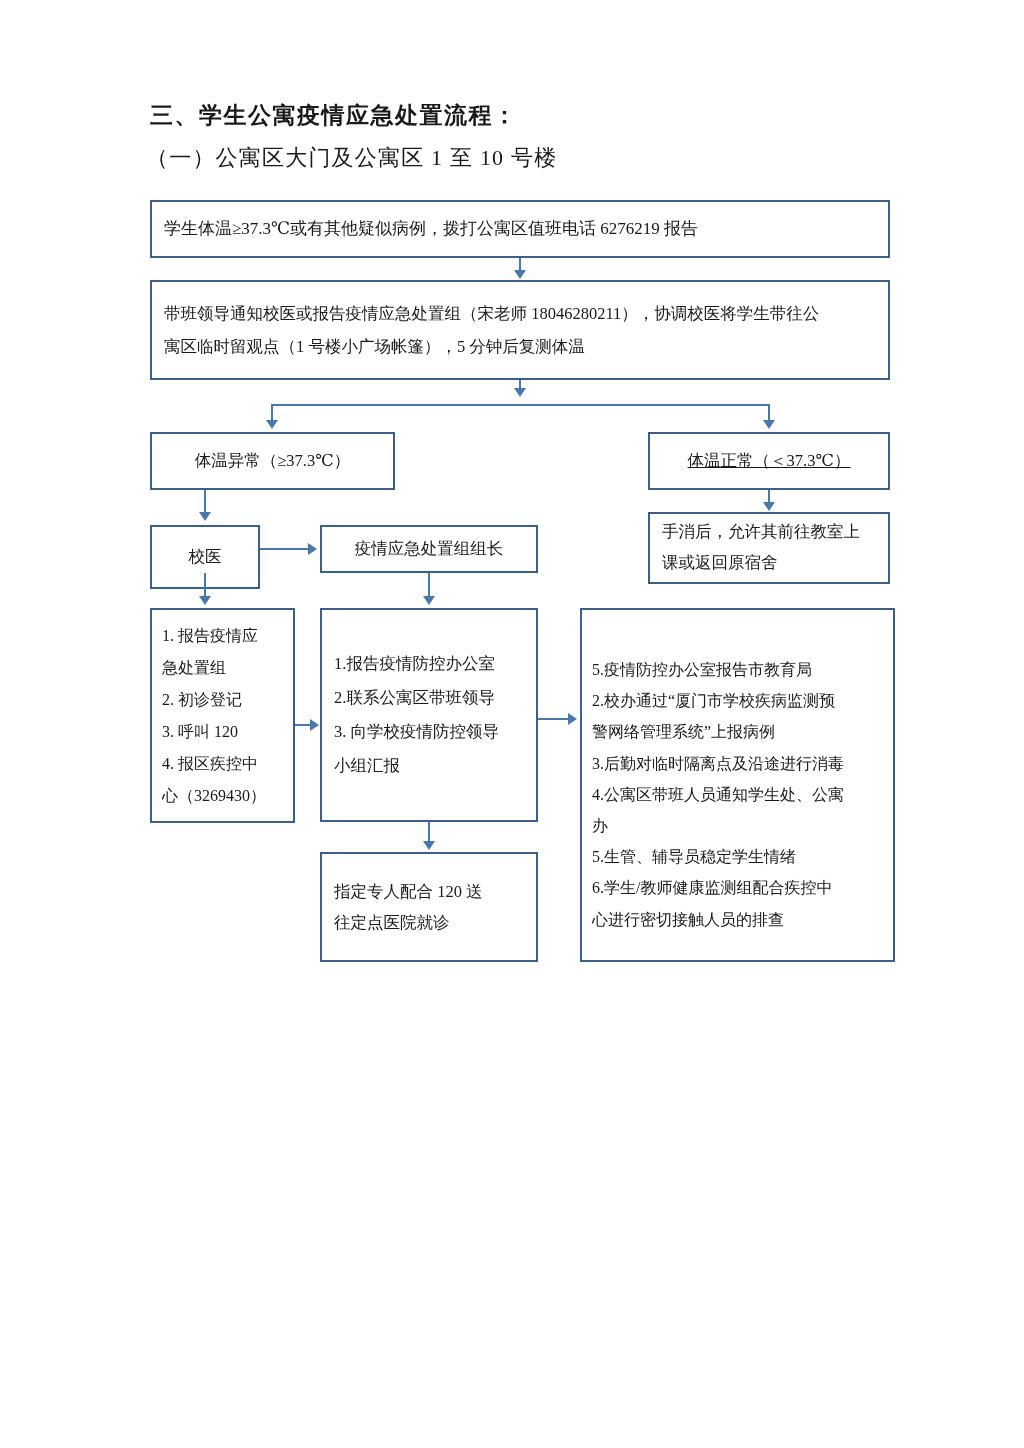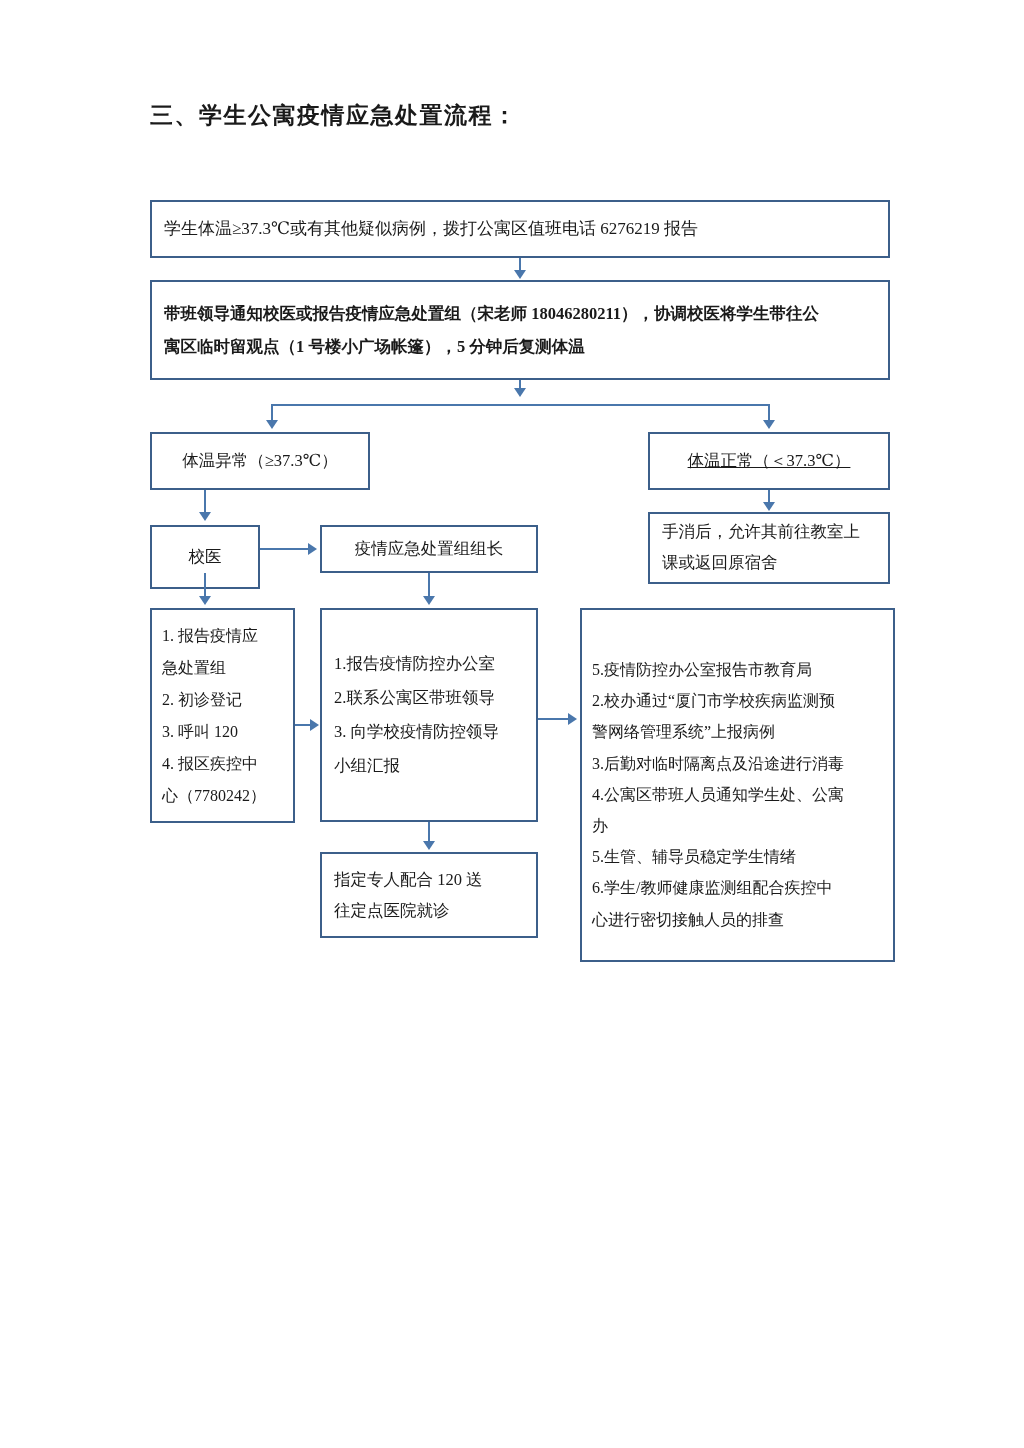--- a/index.html
+++ b/index.html
@@ -64,30 +64,30 @@
     display: flex;
     align-items: center;
     justify-content: center;
     text-align: center;
   }
   .line { display: block; white-space: nowrap; }
   .wrapline { display: block; }
 
   
   #box-report      { left: 150px;  top: 200px; width: 740px;  height: 58px; }
-  #box-dispatch    { left: 150px;  top: 280px; width: 740px;  height: 100px; font-weight: bold; }
-  #box-abnormal    { left: 150px;  top: 432px; width: 220px;  height: 58px; }
+  #box-dispatch    { left: 150px;  top: 280px; width: 740px;  height: 100px; }
+  #box-abnormal    { left: 150px;  top: 432px; width: 245px;  height: 58px; }
   #box-normal      { left: 648px;  top: 432px; width: 242px;  height: 58px; text-decoration: underline; }
   #box-doctor      { left: 150px;  top: 525px; width: 110px;  height: 64px; }
   #box-leader      { left: 320px;  top: 525px; width: 218px;  height: 48px; }
   #box-allow       { left: 648px;  top: 512px; width: 242px;  height: 72px; }
   #box-doctor-acts { left: 150px;  top: 608px; width: 145px;  height: 215px; }
   #box-leader-acts { left: 320px;  top: 608px; width: 218px;  height: 214px; }
   #box-office-acts { left: 580px;  top: 608px; width: 315px;  height: 354px; }
-  #box-transfer    { left: 320px;  top: 852px; width: 218px;  height: 86px; }
+  #box-transfer    { left: 320px;  top: 852px; width: 218px;  height: 110px; }
 
   #box-abnormal .inner,
   #box-normal .inner,
   #box-doctor .inner,
   #box-leader .inner { text-align: center; }
 
   #box-doctor-acts  { font-size: 16px; line-height: 2.0; }
   #box-doctor-acts .inner { padding: 0 10px; }
   #box-leader-acts  { font-size: 16.5px; line-height: 2.05; }
   #box-office-acts  { font-size: 16px; line-height: 1.95; }
@@ -119,20 +119,21 @@
     border-bottom: 6px solid transparent;
     border-left: 9px solid #4a77ac;
   }
 </style>
 </head>
 <body>
 
 <div class="page">
 
   <div class="heading-main">三、学生公寓疫情应急处置流程：</div>
+  <div class="heading-sub">（一）公寓区大门及公寓区 1 至 10 号楼</div>
 
   <div class="box center-v" id="box-report">
     <div class="inner">学生体温≥37.3℃或有其他疑似病例，拨打公寓区值班电话 6276219 报告</div>
   </div>
 
   <div class="conn vline" style="left:519px; top:258px; height:13px;"></div>
   <div class="arrow-down" style="left:514px; top:270px;"></div>
 
   <div class="box center-v" id="box-dispatch">
     <div class="inner">
@@ -185,21 +186,21 @@
   <div class="conn vline" style="left:428px; top:573px; height:25px;"></div>
   <div class="arrow-down" style="left:423px; top:596px;"></div>
 
   <div class="box center-v" id="box-doctor-acts">
     <div class="inner">
       <span class="line">1. 报告疫情应</span>
       <span class="line">急处置组</span>
       <span class="line">2. 初诊登记</span>
       <span class="line">3. 呼叫 120</span>
       <span class="line">4. 报区疾控中</span>
-      <span class="line">心（7780242）</span>
+      <span class="line">心（3269430）</span>
     </div>
   </div>
 
   <div class="conn hline" style="left:295px; top:724px; width:18px;"></div>
   <div class="arrow-right" style="left:310px; top:719px;"></div>
 
   <div class="box center-v" id="box-leader-acts">
     <div class="inner">
       <span class="line">1.报告疫情防控办公室</span>
       <span class="line">2.联系公寓区带班领导</span>

